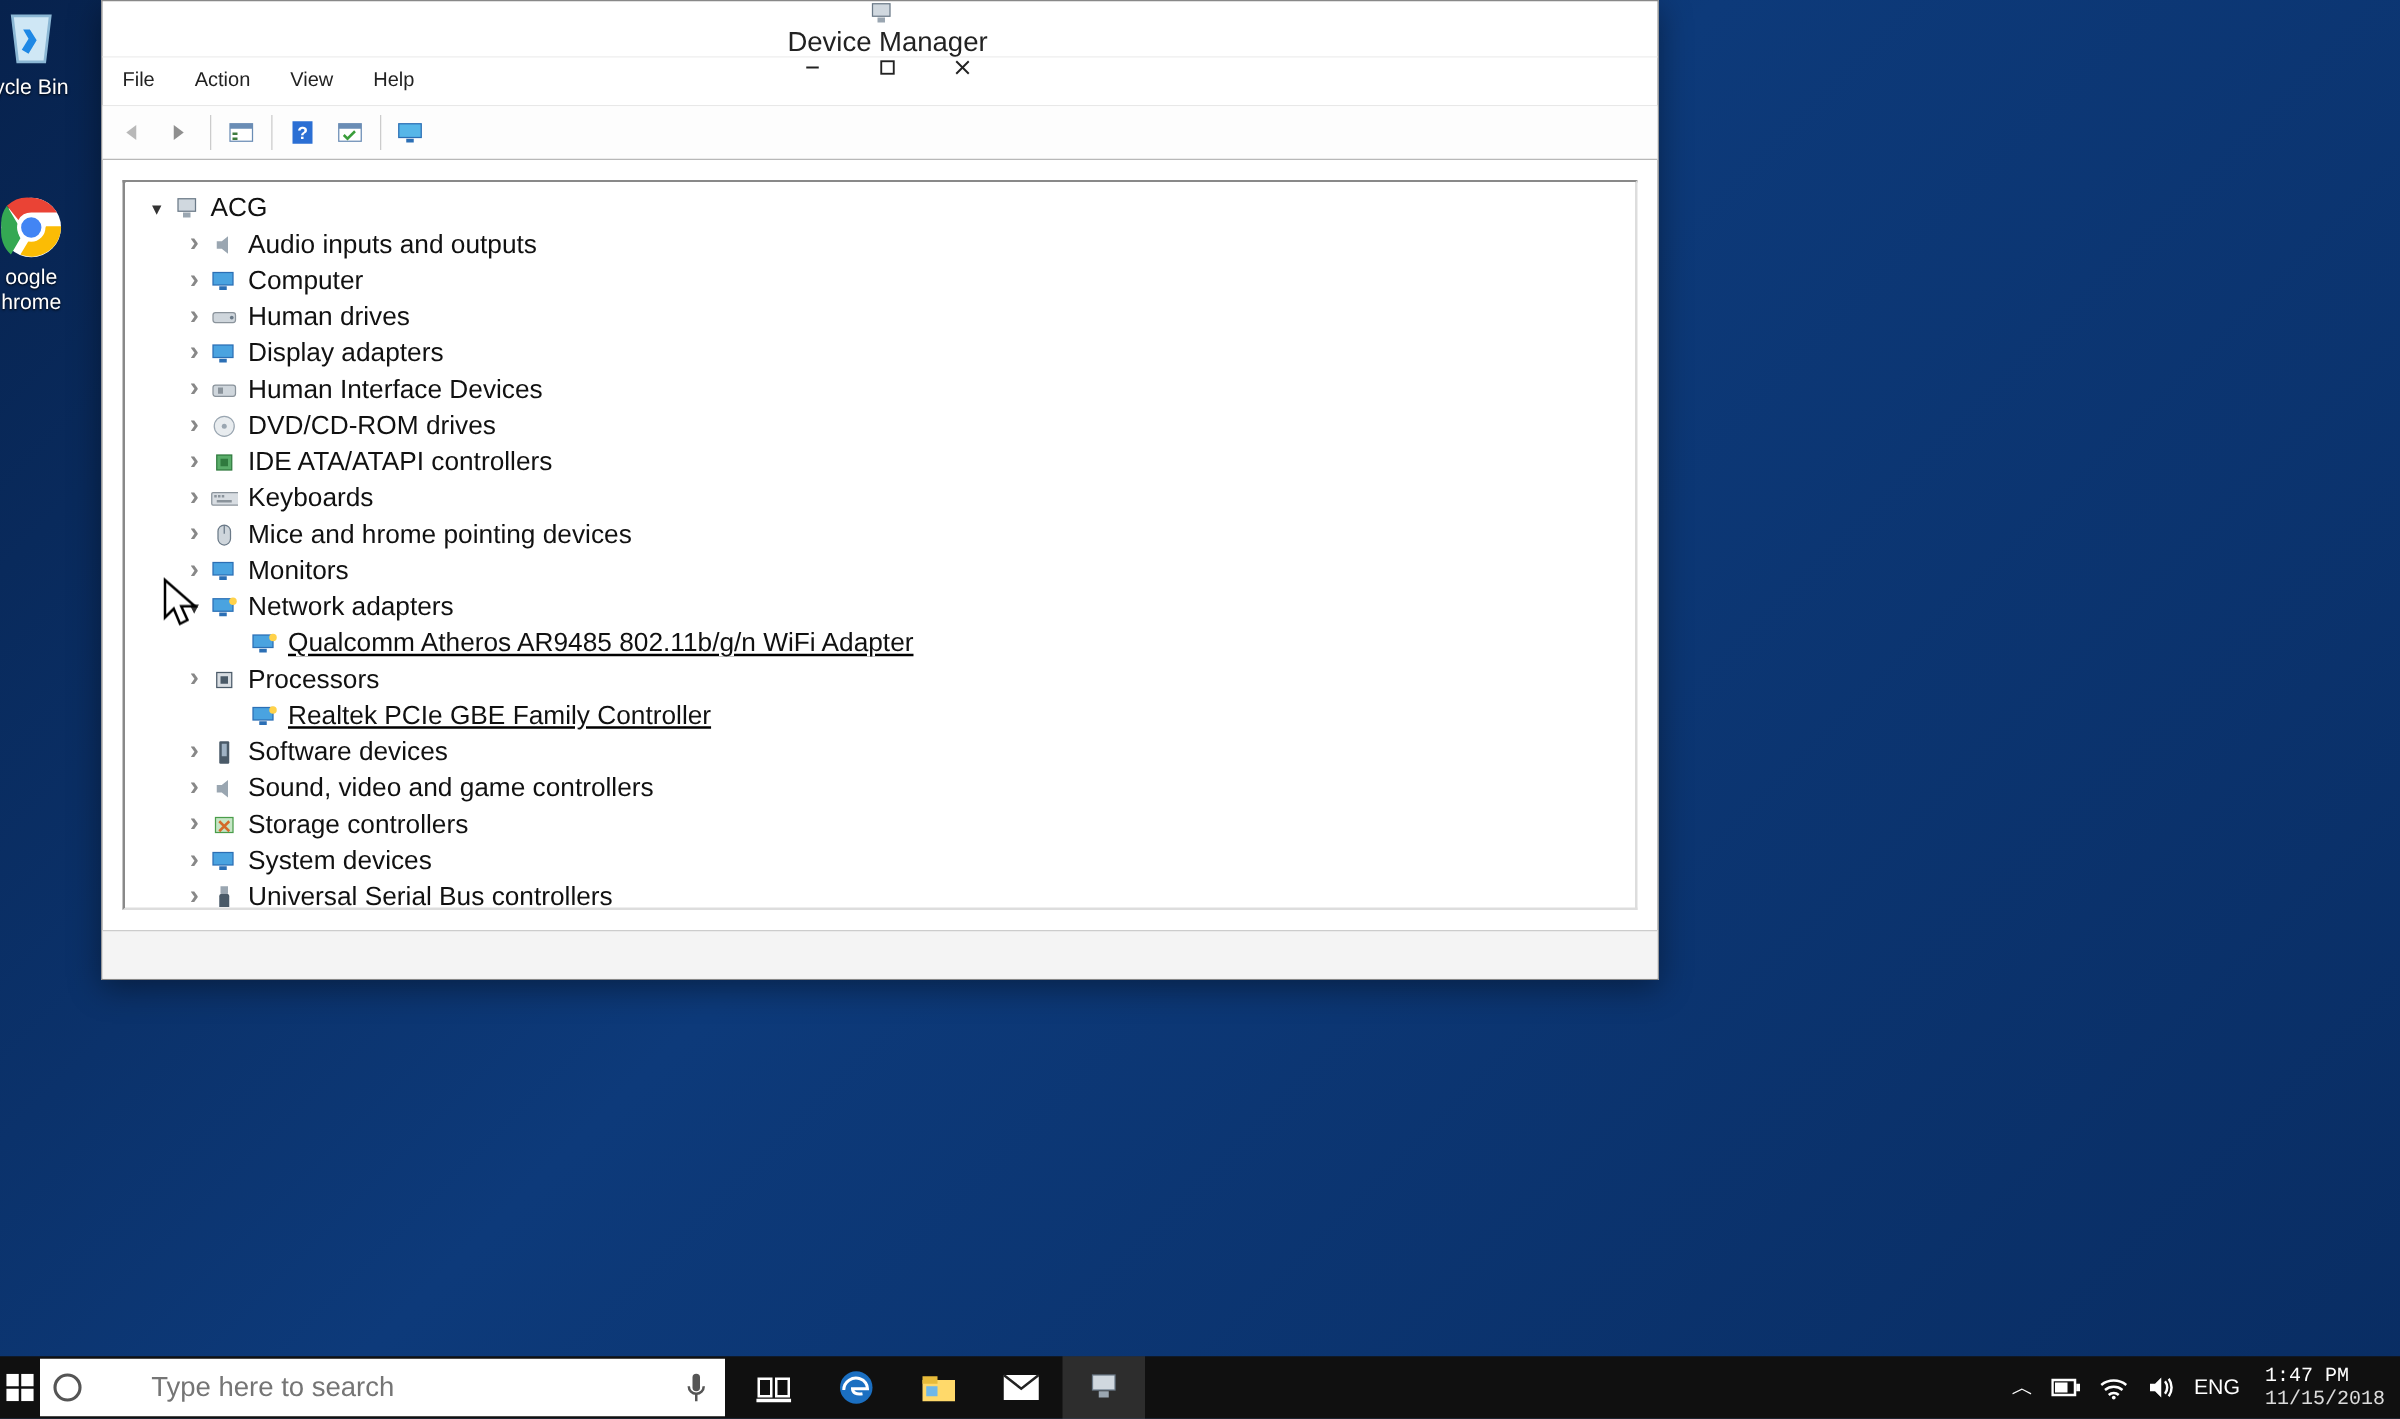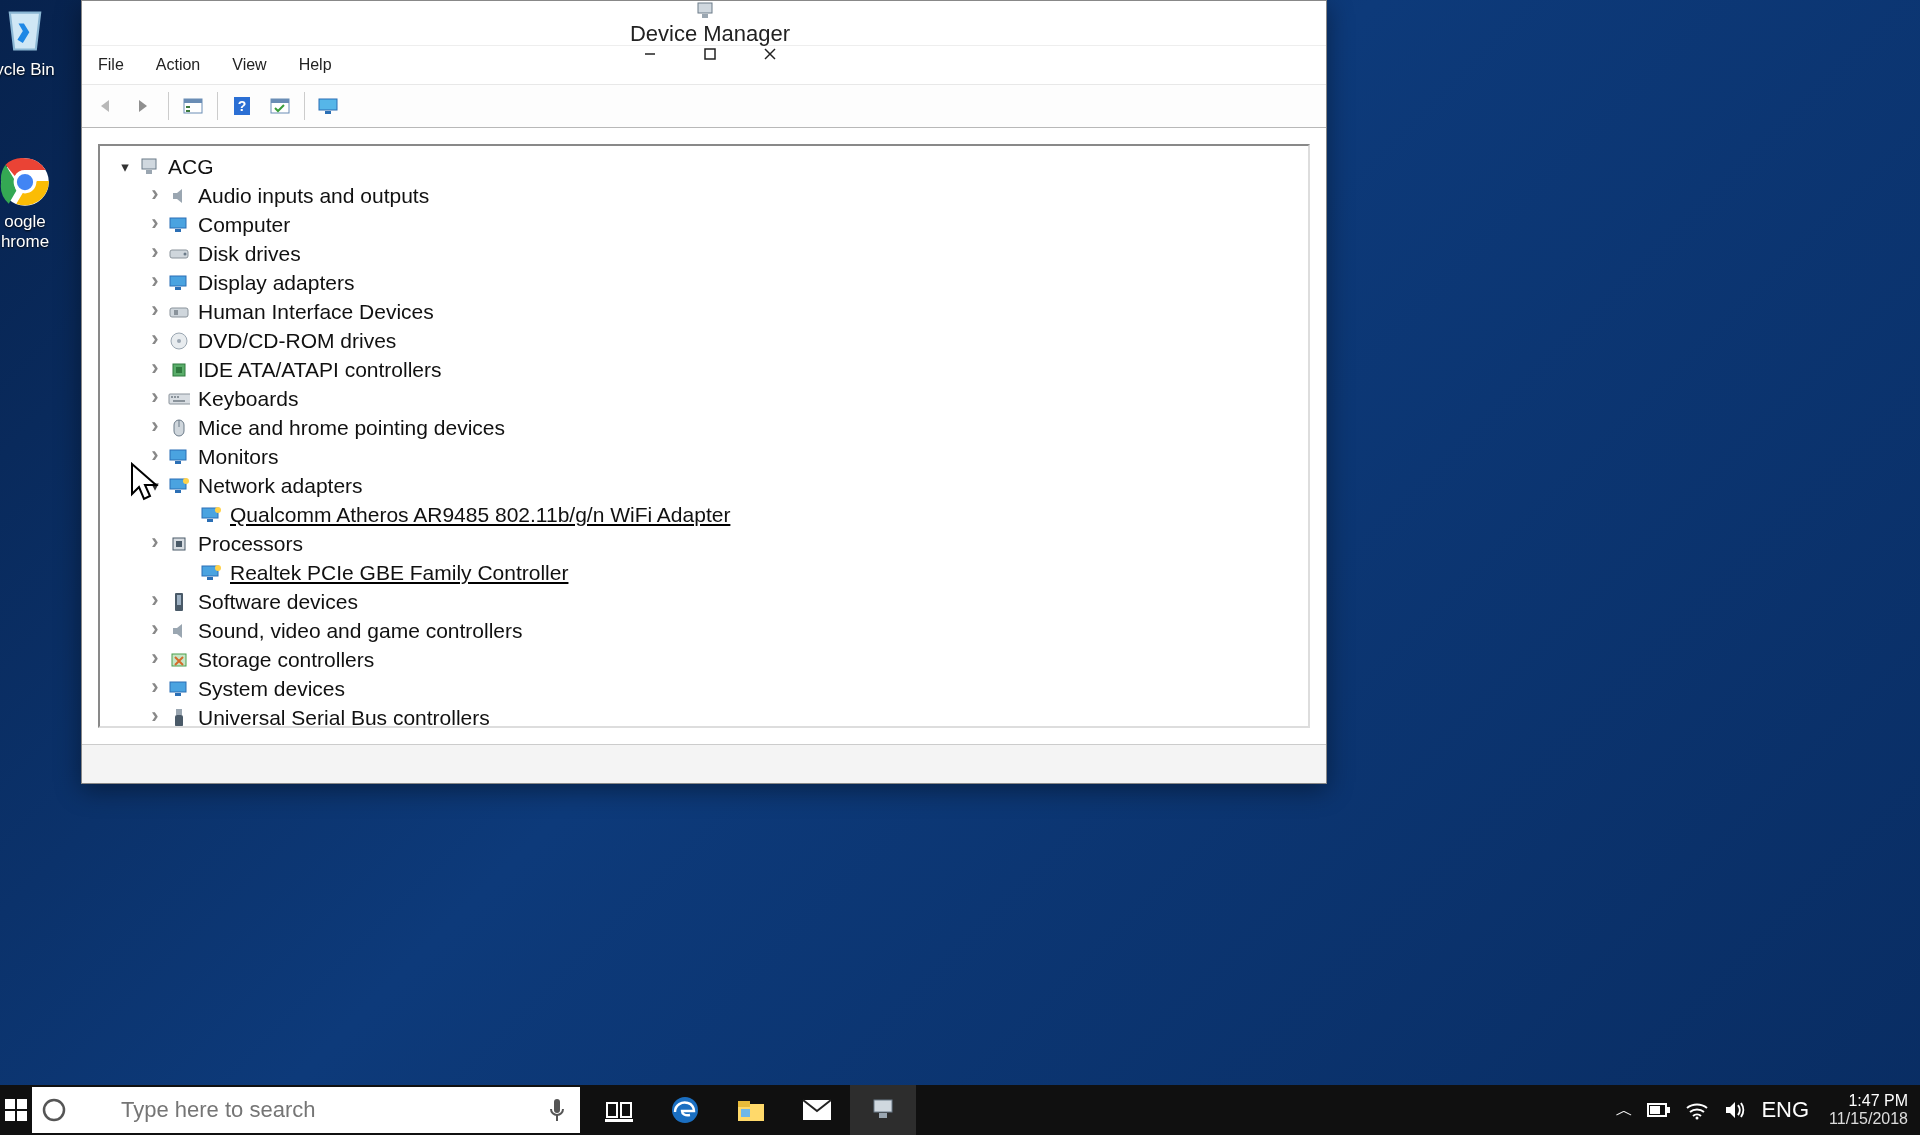--- a/index.html
+++ b/index.html
@@ -38,21 +38,21 @@
   .startbtn{width:32px;height:50px;display:flex;align-items:center;justify-content:center;}
   .searchbox{height:46px;width:548px;background:#fff;display:flex;align-items:center;margin-left:0;gap:43px;}
   .searchbox .cortana{width:44px;display:flex;align-items:center;justify-content:center;}
   .searchbox input{flex:1;border:0;outline:0;font-size:22px;color:#666;height:100%;background:transparent;}
   .searchbox .mic{width:46px;display:flex;align-items:center;justify-content:center;}
   .tasks{flex:1;height:100%;display:flex;align-items:center;margin-left:6px;}
   .tasks .app{width:66px;height:100%;display:flex;align-items:center;justify-content:center;position:relative;}
   .tasks .app.active{background:rgba(255,255,255,.12);}
   .tray{display:flex;align-items:center;height:100%;gap:14px;padding:0 8px 0 6px;}
   .tray .sym{font-size:18px;}
-  .clock{text-align:right;font-size:16px;line-height:18px;padding:0 12px;}
+  .clock{text-align:left;font-size:16px;line-height:18px;padding:0 12px;font-family:Liberation Mono, monospace;}
   .cursor{position:absolute;left:128px;top:462px;pointer-events:none;}
   
   svg{display:block;}
 </style>
 </head>
 <body>
 
 <div class="desktop">
 
   <div class="d-icon" style="left:-18px;top:4px;">
@@ -191,21 +191,21 @@
           <span class="lbltxt">Computer</span>
         </div>
         <div class="row indent2">
           <span class="arrow right"></span>
           <span class="ticon">
             <svg width="22" height="14">
               <rect x="2" y="3" width="18" height="8" rx="2" fill="#cfd6dc" stroke="#8a939b"></rect>
               <circle cx="17" cy="7" r="1.5" fill="#6b7a88"></circle>
             </svg>
           </span>
-          <span class="lbltxt">Disk drives</span>
+          <span class="lbltxt">Human drives</span>
         </div>
         <div class="row indent2">
           <span class="arrow right"></span>
           <span class="ticon">
             <svg width="22" height="18">
               <rect x="2" y="2" width="16" height="10" fill="#4aa3e0" stroke="#2b6fb5"></rect>
               <rect x="7" y="13" width="6" height="3" fill="#2b6fb5"></rect>
             </svg>
           </span>
           <span class="lbltxt">Display adapters</span>
@@ -445,19 +445,19 @@
           <path d="M2 8a16 16 0 0 1 20 0M5 12a11 11 0 0 1 14 0M8 16a6 6 0 0 1 8 0" fill="none" stroke="#fff" stroke-width="2"></path>
           <circle cx="12" cy="18" r="1.5" fill="#fff"></circle>
         </svg>
       </span>
     <span>
         <svg width="24" height="20">
           <path d="M3 7h4l5-5v16l-5-5H3z" fill="#fff"></path>
           <path d="M15 5a8 8 0 0 1 0 10M18 3a12 12 0 0 1 0 14" fill="none" stroke="#fff" stroke-width="2"></path>
         </svg>
       </span>
-    <span style="font-size:22px;">ENG</span>
+    <span style="font-size:17px;">ENG</span>
   </div>
   <div class="clock">
     <div>1:47 PM</div>
     <div style="opacity:.85;">11/15/2018</div>
   </div>
 </div>
 
 </body></html>

